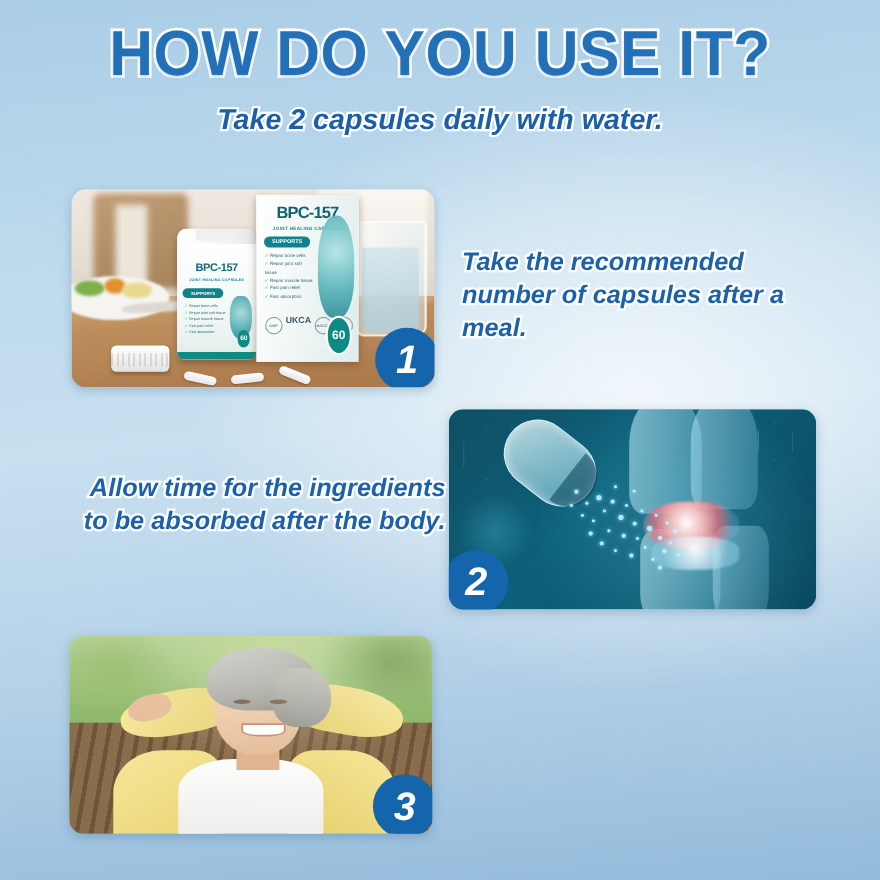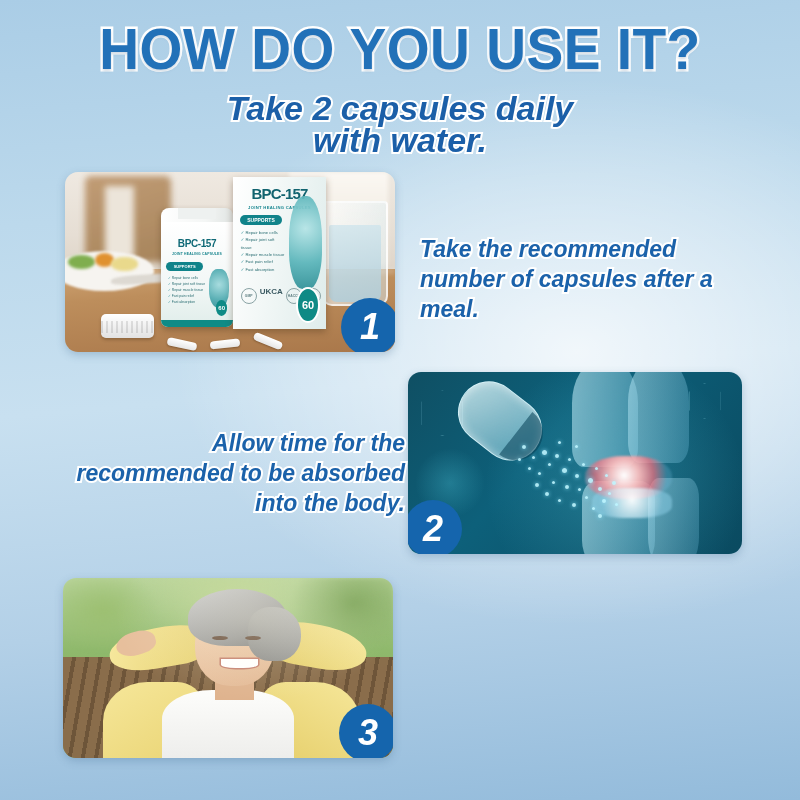--- a/index.html
+++ b/index.html
@@ -38,39 +38,39 @@
     -webkit-text-stroke: 5px #ffffff;
     paint-order: stroke fill;
     text-shadow: 0 2px 3px rgba(120,150,175,0.35);
   }
   .subtitle {
     position: absolute;
     left: 190px;
     width: 420px;
     top: 92px;
     text-align: center;
-    font-size: 34px;
+    font-size: 26px;
     line-height: 32px;
     font-weight: 700;
     font-style: italic;
     color: #1b5fa8;
     -webkit-text-stroke: 4px #ffffff;
     paint-order: stroke fill;
   }
   .steptext {
     position: absolute;
     font-size: 23px;
     line-height: 30px;
     font-weight: 700;
     font-style: italic;
     color: #1b62aa;
     -webkit-text-stroke: 4px #ffffff;
     paint-order: stroke fill;
   }
-  #text1 { left: 420px; top: 222px; width: 320px; text-align: left; margin-top: 12px; }
+  #text1 { left: 420px; top: 222px; width: 320px; text-align: left; }
   #text2 { left: 60px;  top: 428px; width: 345px; text-align: right; }
   #text3 { left: 420px; top: 626px; width: 320px; text-align: left; }
 
   
   .photo {
     position: absolute;
     border-radius: 13px;
     overflow: hidden;
     box-shadow: 0 3px 9px rgba(70,110,145,0.30);
   }
@@ -569,21 +569,21 @@
         <div class="pt" style="left: 61%; top: 60%; width: 4px; height: 4px;"></div>
         <div class="pt" style="left: 50%; top: 40%; width: 3px; height: 3px;"></div>
         <div class="pt" style="left: 45%; top: 38%; width: 3px; height: 3px;"></div>
         <div class="pt" style="left: 62%; top: 72%; width: 3px; height: 3px;"></div>
         <div class="pt" style="left: 57%; top: 78%; width: 4px; height: 4px;"></div>
       </div>
 
     <div class="badge bl">2</div>
   </div>
 
-  <div class="steptext" id="text2">Allow time for the recommended to be absorbed into the body.</div>
+  <div class="steptext" id="text2">Allow time for the ingredients to be absorbed after the body.</div>
 
   <div class="photo" id="photo3">
     <div class="p3-sky"></div>
     <div class="p3-foliage"></div>
     <div class="p3-bench"></div>
     <div class="p3-cardigan-l"></div>
     <div class="p3-cardigan-r"></div>
     <div class="p3-shirt"></div>
     <div class="p3-arm-l"></div>
     <div class="p3-arm-r"></div>

